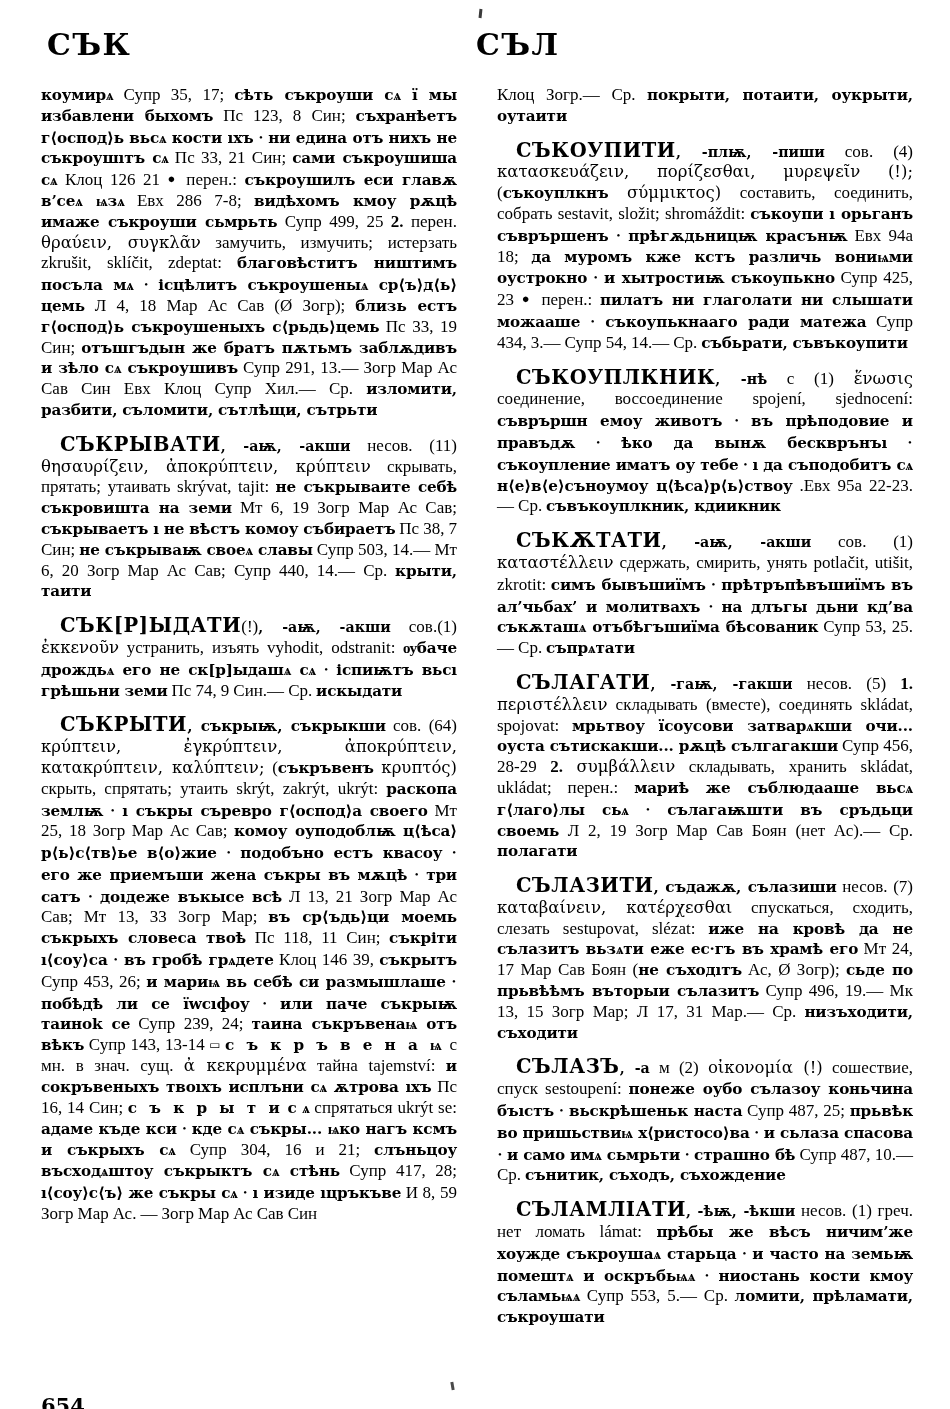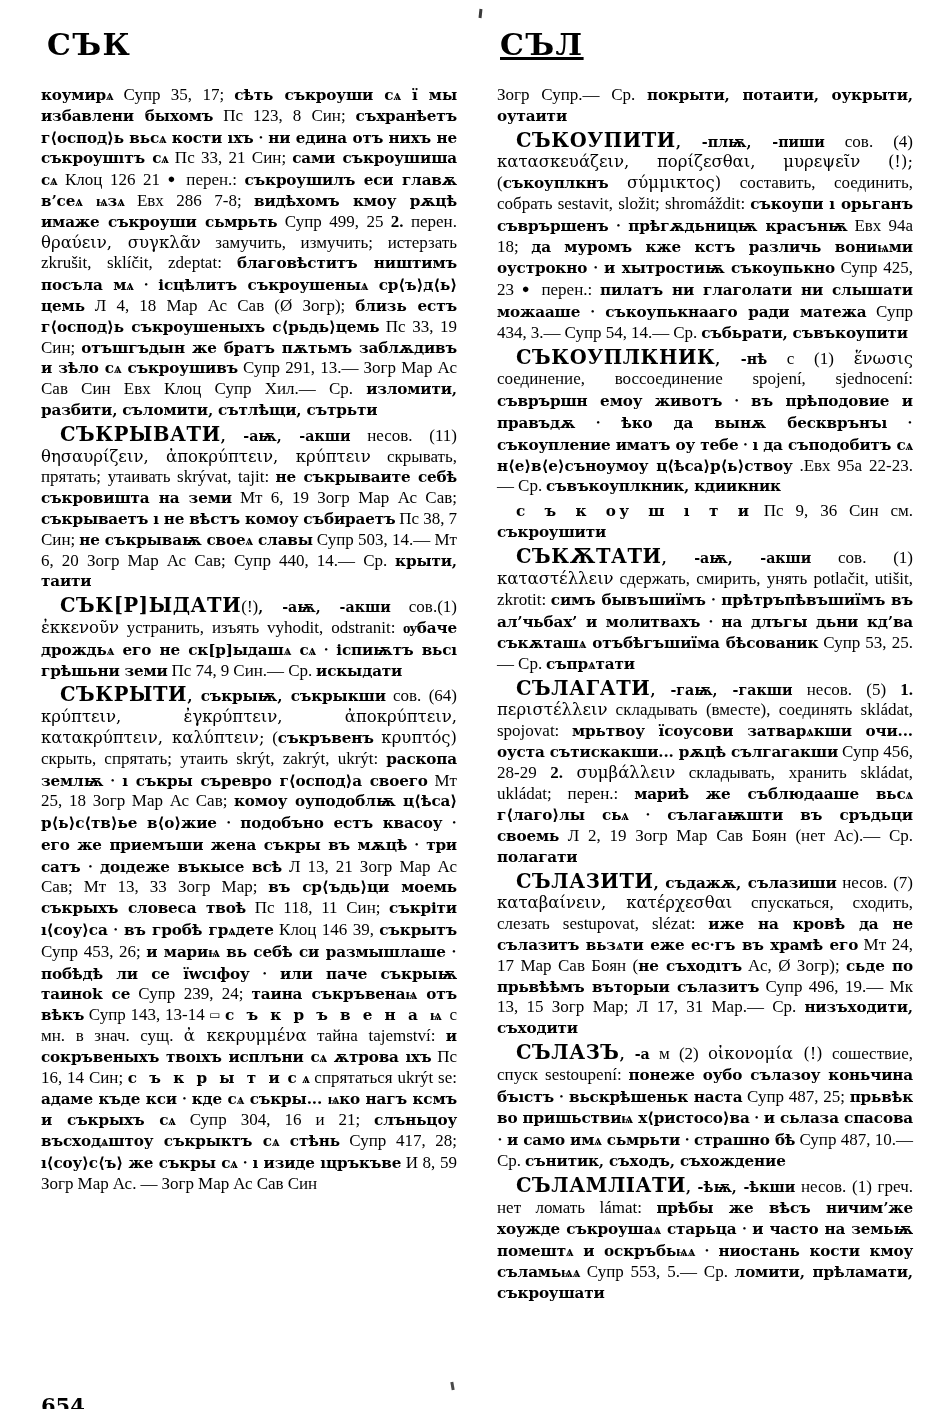--- a/index.html
+++ b/index.html
@@ -33,21 +33,21 @@
   }
   .runhead {
     position: absolute;
     font-family: "DejaVu Serif", "Liberation Serif", serif;
     font-weight: bold;
     font-size: 30px;
     letter-spacing: 1.5px;
     line-height: 34px;
   }
   .runhead.left  { left: 47px; }
-  .runhead.right { left: 500px; text-decoration: underline; }
+  .runhead.right { left: 476px; }
 
   
   .speck {
     position: absolute;
     top: 9px;
     left: 479px;
     width: 3px;
     height: 9px;
     background: #3a3a3a;
     transform: rotate(6deg);
@@ -79,21 +79,21 @@
 
   .col p {
     margin: 0;
     font-size: 16.2px;
     line-height: 20.8px;
     text-align: justify;
     text-justify: inter-word;
     hyphens: none;
     word-spacing: -0.2px;
   }
-  .col p + p { margin-top: 4px; }
+  .col p + p { margin-top: 14px; }
 
   .indent { text-indent: 19px; }
   .noindent { text-indent: 0; }
 
   
   
   .ocs {
     font-family: "DejaVu Serif", "Liberation Serif", serif;
     font-weight: bold;
     font-size: 15.2px;
@@ -198,27 +198,26 @@
       <p class="indent"><span class="hw">СЪКРЫВАТИ</span><span class="gram">, -аѭ, -акши</span> <span class="it">несов.</span> <span class="num">(11)</span> <span class="gr">θησαυρίζειν, ἀποκρύπτειν, κρύπτειν</span> <span class="ro">скрывать, прятать; утаивать skrývat, tajit:</span> <span class="ocs">не съкрываите себѣ съкровишта на земи</span> <span class="it">Мт 6, 19 Зогр Мар Ас Сав;</span> <span class="ocs">съкрываетъ ı не вѣстъ комоу събираетъ</span> <span class="it">Пс 38, 7 Син;</span> <span class="ocs">не съкрываѭ своеѧ славы</span> <span class="it">Супр 503, 14.— Мт 6, 20 Зогр Мар Ас Сав; Супр 440, 14.— Ср.</span> <span class="ocs">крыти, таити</span></p>
 
       <p class="indent"><span class="hw">СЪК[Р]ЫДАТИ</span><span class="num">(!)</span><span class="gram">, -аѭ, -акши</span> <span class="it">сов.</span><span class="num">(1)</span> <span class="gr">ἐκκενοῦν</span> <span class="ro">устранить, изъять vyhodit, odstranit:</span> <span class="ocs">ѹбаче дрождьѧ его не ск[р]ыдашѧ сѧ</span> <span class="dot">•</span> <span class="ocs">іспиѭтъ вьсı грѣшьни земи</span> <span class="it">Пс 74, 9 Син.— Ср.</span> <span class="ocs">искыдати</span></p>
 
       <p class="indent"><span class="hw">СЪКРЫТИ</span><span class="ocs">, съкрыѭ, съкрыкши</span> <span class="it">сов.</span> <span class="num">(64)</span> <span class="gr">κρύπτειν, ἐγκρύπτειν, ἀποκρύπτειν, κατακρύπτειν, καλύπτειν;</span> <span class="ro">(</span><span class="ocs">съкръвенъ</span> <span class="gr">κρυπτός)</span> <span class="ro">скрыть, спрятать; утаить skrýt, zakrýt, ukrýt:</span> <span class="ocs">раскопа землѭ</span> <span class="dot">•</span> <span class="ocs">ı съкры съревро г⟨оспод⟩а своего</span> <span class="it">Мт 25, 18 Зогр Мар Ас Сав;</span> <span class="ocs">комоу оуподоблѭ ц⟨ѣса⟩р⟨ь⟩с⟨тв⟩ье в⟨о⟩жие</span> <span class="dot">•</span> <span class="ocs">подобъно естъ квасоу</span> <span class="dot">•</span> <span class="ocs">его же приемъши жена съкры въ мѫцѣ</span> <span class="dot">•</span> <span class="ocs">три сатъ</span> <span class="dot">•</span> <span class="ocs">доıдеже въкысе всѣ</span> <span class="it">Л 13, 21 Зогр Мар Ас Сав; Мт 13, 33 Зогр Мар;</span> <span class="ocs">въ ср⟨ъдь⟩ци моемь съкрыхъ словеса твоѣ</span> <span class="it">Пс 118, 11 Син;</span> <span class="ocs">съкріти ı⟨соу⟩са</span> <span class="dot">•</span> <span class="ocs">въ гробѣ грѧдете</span> <span class="it">Клоц 146 39,</span> <span class="ocs">съкрытъ</span> <span class="it">Супр 453, 26;</span> <span class="ocs">и мариѩ вь себѣ си размышлаше</span> <span class="dot">•</span> <span class="ocs">побѣдѣ ли се ïwсıфоу</span> <span class="dot">•</span> <span class="ocs">или паче съкрыѭ таиноk се</span> <span class="it">Супр 239, 24;</span> <span class="ocs">таина съкръвенаѩ отъ вѣкъ</span> <span class="it">Супр 143, 13-14</span> <span class="sq">▭</span> <span class="sp">с ъ к р ъ в е н а ѩ</span> <span class="it">с мн. в знач. сущ.</span> <span class="gr">ἀ κεκρυμμένα</span> <span class="ro">тайна tajemství:</span> <span class="ocs">и сокръвеныхъ твоıхъ исплъни сѧ ѫтрова ıхъ</span> <span class="it">Пс 16, 14 Син;</span> <span class="sp">с ъ к р ы т и</span> <span class="ocs">с ѧ</span> <span class="ro">спрятаться ukrýt se:</span> <span class="ocs">адаме къде кси</span> <span class="dot">•</span> <span class="ocs">кде сѧ съкры... ѩко нагъ ксмъ и съкрыхъ сѧ</span> <span class="it">Супр 304, 16 и 21;</span> <span class="ocs">слъньцоу въсходѧштоу съкрыктъ сѧ стѣнь</span> <span class="it">Супр 417, 28;</span> <span class="ocs">ı⟨соу⟩с⟨ъ⟩ же съкры сѧ</span> <span class="dot">•</span> <span class="ocs">ı изиде ıцръкъве</span> <span class="it">И 8, 59 Зогр Мар Ас. — Зогр Мар Ас Сав Син</span></p>
 
     </div>
 
     <div class="col right">
 
-      <p class="noindent"><span class="it">Зогр Супр.— Ср.</span> <span class="ocs">покрыти, потаити, оукрыти, оутаити</span></p>
+      <p class="noindent"><span class="it">Клоц Зогр.— Ср.</span> <span class="ocs">покрыти, потаити, оукрыти, оутаити</span></p>
 
       <p class="indent"><span class="hw">СЪКОУПИТИ</span><span class="gram">, -плѭ, -пиши</span> <span class="it">сов.</span> <span class="num">(4)</span> <span class="gr">κατασκευάζειν, πορίζεσθαι, μυρεψεῖν (!);</span> <span class="ro">(</span><span class="ocs">съкоуплкнъ</span> <span class="gr">σύμμικτος)</span> <span class="ro">составить, соединить, собрать sestavit, složit; shromáždit:</span> <span class="ocs">съкоупи ı орьганъ съврършенъ</span> <span class="dot">•</span> <span class="ocs">прѣгѫдьницѭ красънѭ</span> <span class="it">Евх 94а 18;</span> <span class="ocs">да муромъ кже кстъ различь вониѩми оустрокно</span> <span class="dot">•</span> <span class="ocs">и хытростиѭ съкоупькно</span> <span class="it">Супр 425, 23</span> <span class="bullet-big">●</span> <span class="it">перен.:</span> <span class="ocs">пилатъ ни глаголати ни слышати можааше</span> <span class="dot">•</span> <span class="ocs">съкоупькнааго ради матежа</span> <span class="it">Супр 434, 3.— Супр 54, 14.— Ср.</span> <span class="ocs">събьрати, съвъкоупити</span></p>
 
       <p class="indent"><span class="hw">СЪКОУПЛКНИК</span><span class="gram">, -нѣ</span> <span class="it">с</span> <span class="num">(1)</span> <span class="gr">ἕνωσις</span> <span class="ro">соединение, воссоединение spojení, sjednocení:</span> <span class="ocs">съврършн емоу животъ</span> <span class="dot">•</span> <span class="ocs">въ прѣподовие и правъдѫ</span> <span class="dot">•</span> <span class="ocs">ѣко да вынѫ бескврънъı</span> <span class="dot">•</span> <span class="ocs">съкоупление иматъ оу тебе</span> <span class="dot">•</span> <span class="ocs">ı да съподобитъ сѧ н⟨е⟩в⟨е⟩съноумоу ц⟨ѣса⟩р⟨ь⟩ствоу</span> <span class="it">.Евх 95а 22-23.— Ср.</span> <span class="ocs">съвъкоуплкник, кдиикник</span></p>
 
-      <p class="indent"><span class="sp">с ъ к оу ш ı т и</span> <span class="it">Пс 9, 36 Син см.</span> <span class="ocs">съкроушити</span></p>
 
       <p class="indent"><span class="hw">СЪКѪТАТИ</span><span class="gram">, -аѭ, -акши</span> <span class="it">сов.</span> <span class="num">(1)</span> <span class="gr">καταστέλλειν</span> <span class="ro">сдержать, смирить, унять potlačit, utišit, zkrotit:</span> <span class="ocs">симъ бывъшиїмъ</span> <span class="dot">•</span> <span class="ocs">прѣтръпѣвъшиїмъ въ ал’чьбах’ и молитвахъ</span> <span class="dot">•</span> <span class="ocs">на длъгы дьни кд’ва съкѫташѧ отъбѣгъшиїма бѣсованик</span> <span class="it">Супр 53, 25.— Ср.</span> <span class="ocs">съпрѧтати</span></p>
 
       <p class="indent"><span class="hw">СЪЛАГАТИ</span><span class="gram">, -гаѭ, -гакши</span> <span class="it">несов.</span> <span class="num">(5)</span> <span class="bold-num">1.</span> <span class="gr">περιστέλλειν</span> <span class="ro">складывать (</span><span class="it">вместе</span><span class="ro">), соединять skládat, spojovat:</span> <span class="ocs">мрьтвоу їсоусови затварѧкши очи... оуста сътискакши... рѫцѣ сългагакши</span> <span class="it">Супр 456, 28-29</span> <span class="bold-num">2.</span> <span class="gr">συμβάλλειν</span> <span class="ro">складывать, хранить skládat, ukládat;</span> <span class="it">перен.:</span> <span class="ocs">мариѣ же съблюдааше вьсѧ г⟨лаго⟩лы сьѧ</span> <span class="dot">•</span> <span class="ocs">сълагаѭшти въ сръдьци своемь</span> <span class="it">Л 2, 19 Зогр Мар Сав Боян (нет Ас).— Ср.</span> <span class="ocs">полагати</span></p>
 
       <p class="indent"><span class="hw">СЪЛАЗИТИ</span><span class="ocs">, съдажѫ, сълазиши</span> <span class="it">несов.</span> <span class="num">(7)</span> <span class="gr">καταβαίνειν, κατέρχεσθαι</span> <span class="ro">спускаться, сходить, слезать sestupovat, slézat:</span> <span class="ocs">иже на кровѣ да не сълазитъ вьзѧти еже ес·гъ въ храмѣ его</span> <span class="it">Мт 24, 17 Мар Сав Боян (</span><span class="ocs">не съходıтъ</span> <span class="it">Ас, Ø Зогр);</span> <span class="ocs">сьде по прьвѣѣмъ въторыи сълазитъ</span> <span class="it">Супр 496, 19.— Мк 13, 15 Зогр Мар; Л 17, 31 Мар.— Ср.</span> <span class="ocs">низъходити, съходити</span></p>
 
       <p class="indent"><span class="hw">СЪЛАЗЪ</span><span class="gram">, -а</span> <span class="it">м</span> <span class="num">(2)</span> <span class="gr">οἰκονομία (!)</span> <span class="ro">сошествие, спуск sestoupení:</span> <span class="ocs">понеже оубо сълазоу коньчина бъıстъ</span> <span class="dot">•</span> <span class="ocs">вьскрѣшеньк наста</span> <span class="it">Супр 487, 25;</span> <span class="ocs">прьвѣк во пришьствиѩ х⟨ристосо⟩ва</span> <span class="dot">•</span> <span class="ocs">и сьлаза спасова</span> <span class="dot">•</span> <span class="ocs">и само имѧ сьмрьти</span> <span class="dot">•</span> <span class="ocs">страшно бѣ</span> <span class="it">Супр 487, 10.— Ср.</span> <span class="ocs">сънитик, съходъ, съхождение</span></p>
 
       <p class="indent"><span class="hw">СЪЛАМЛІАТИ</span><span class="gram">, -ѣѭ, -ѣкши</span> <span class="it">несов.</span> <span class="num">(1)</span> <span class="it">греч. нет</span> <span class="ro">ломать lámat:</span> <span class="ocs">прѣбы же вѣсъ ничим’же хоужде съкроушаѧ старьца</span> <span class="dot">•</span> <span class="ocs">и часто на земьѭ помештѧ и оскръбьѩѧ</span> <span class="dot">•</span> <span class="ocs">ниостань кости кмоу съламьѩѧ</span> <span class="it">Супр 553, 5.— Ср.</span> <span class="ocs">ломити, прѣламати, съкроушати</span></p>

